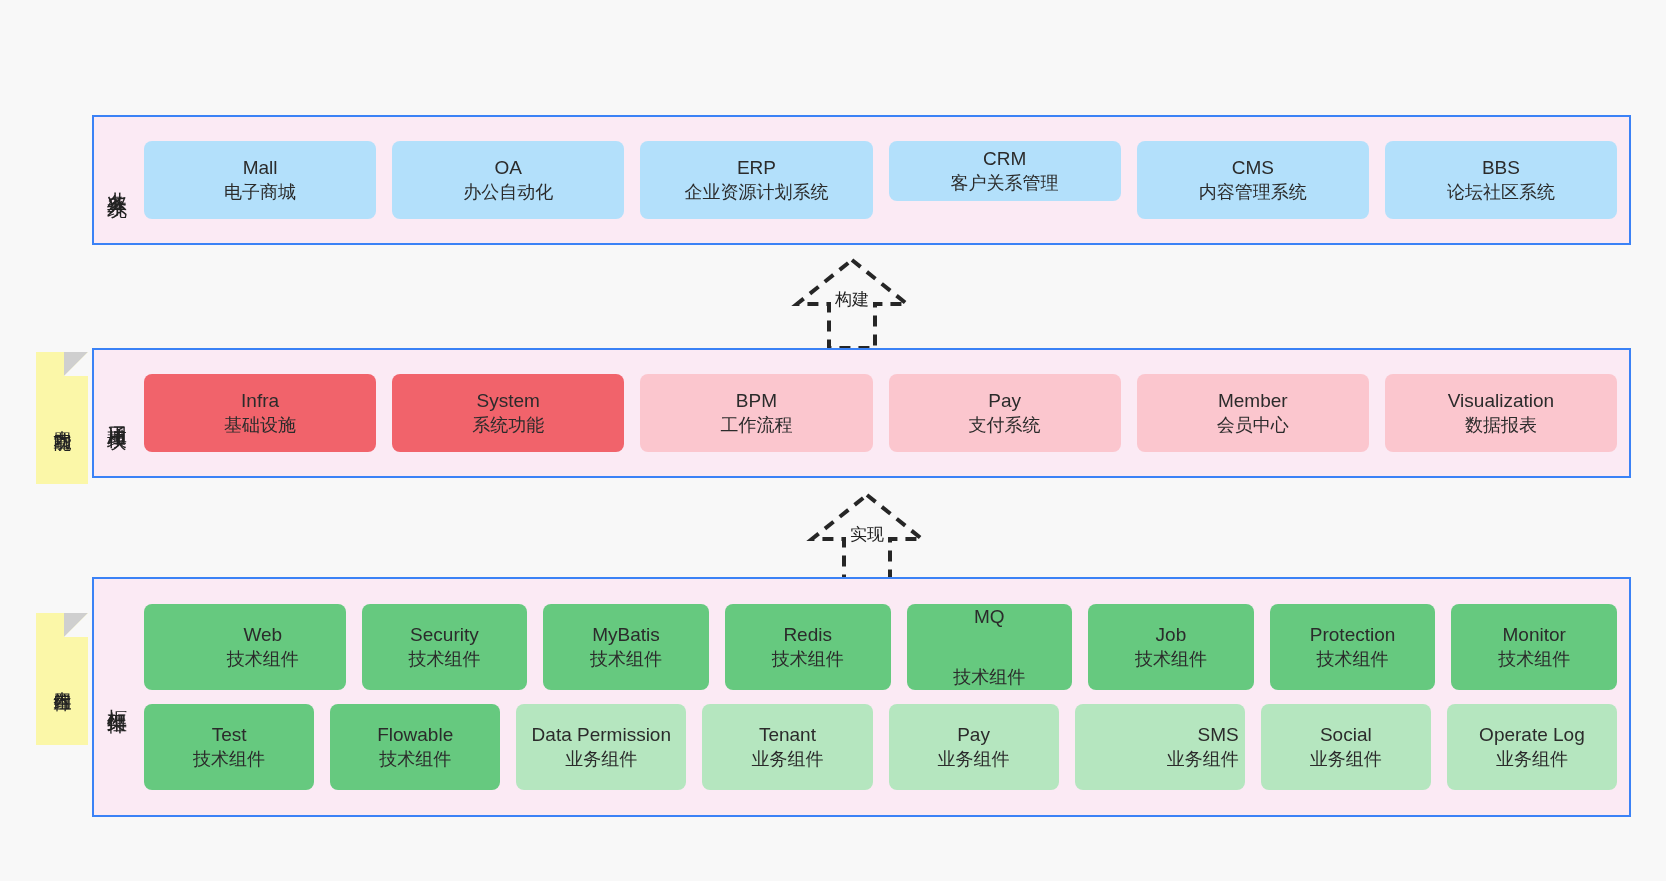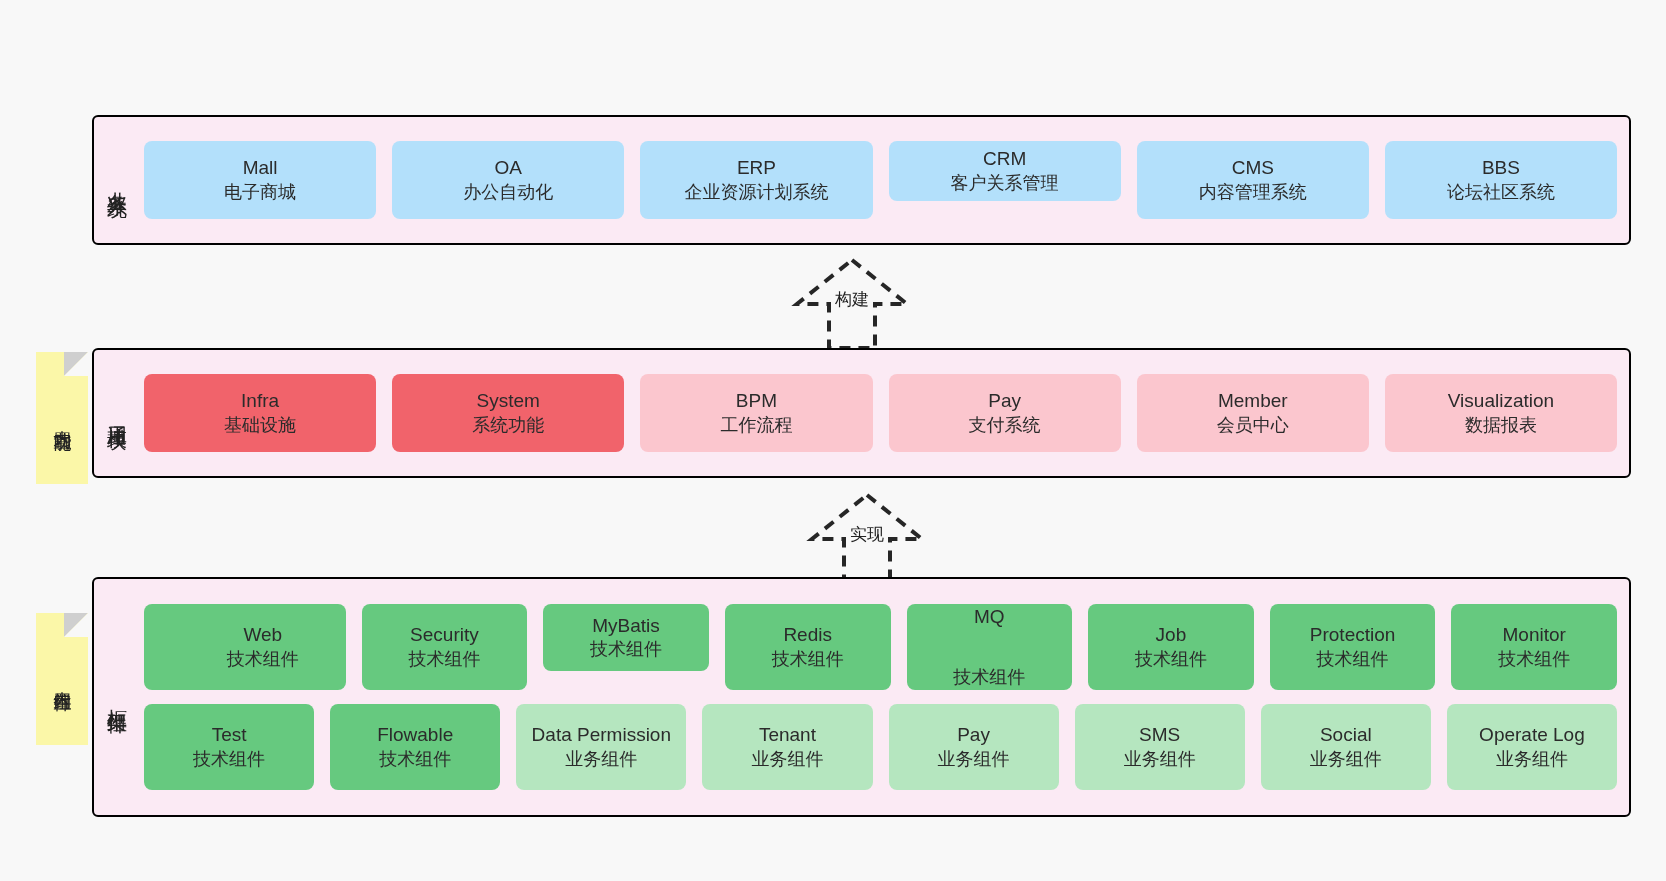--- a/index.html
+++ b/index.html
@@ -13,22 +13,22 @@
     width: 1666px;
     height: 881px;
     background: #f8f8f8;
     overflow: hidden;
   }
 
   
   .layer {
     position: absolute;
     background: #fbeaf4;
-    border: 2px solid #000000;
-    border-radius: 6px;
+    border: 2px solid #3b82f6;
+    border-radius: 0;
     display: flex;
     align-items: stretch;
   }
   .layer-title {
     flex: 0 0 auto;
     width: 46px;
     display: flex;
     align-items: center;
     justify-content: center;
     font-size: 20px;
@@ -218,21 +218,21 @@
     <div class="layer-body">
         <div class="row">
           <div class="cell c-green" style="height: 86px; padding-left: 42px;">
             <div class="t1">Web</div>
             <div class="t2">技术组件</div>
           </div>
           <div class="cell c-green" style="height: 86px;">
             <div class="t1">Security</div>
             <div class="t2">技术组件</div>
           </div>
-          <div class="cell c-green" style="height: 67px;">
+          <div class="cell c-green" style="height: 86px;">
             <div class="t1">MyBatis</div>
             <div class="t2">技术组件</div>
           </div>
           <div class="cell c-green" style="height: 86px;">
             <div class="t1">Redis</div>
             <div class="t2">技术组件</div>
           </div>
           <div class="cell c-green" style="height: 86px; gap: 36px;">
             <div class="t1">MQ</div>
             <div class="t2">技术组件</div>
@@ -264,21 +264,21 @@
             <div class="t2">业务组件</div>
           </div>
           <div class="cell c-lgreen" style="height: 86px;">
             <div class="t1">Tenant</div>
             <div class="t2">业务组件</div>
           </div>
           <div class="cell c-lgreen" style="height: 86px;">
             <div class="t1">Pay</div>
             <div class="t2">业务组件</div>
           </div>
-          <div class="cell c-lgreen" style="height: 86px;">
+          <div class="cell c-lgreen" style="height: 86px; align-items: flex-end;">
             <div class="t1">SMS</div>
             <div class="t2">业务组件</div>
           </div>
           <div class="cell c-lgreen" style="height: 86px;">
             <div class="t1">Social</div>
             <div class="t2">业务组件</div>
           </div>
           <div class="cell c-lgreen" style="height: 86px;">
             <div class="t1">Operate Log</div>
             <div class="t2">业务组件</div>

